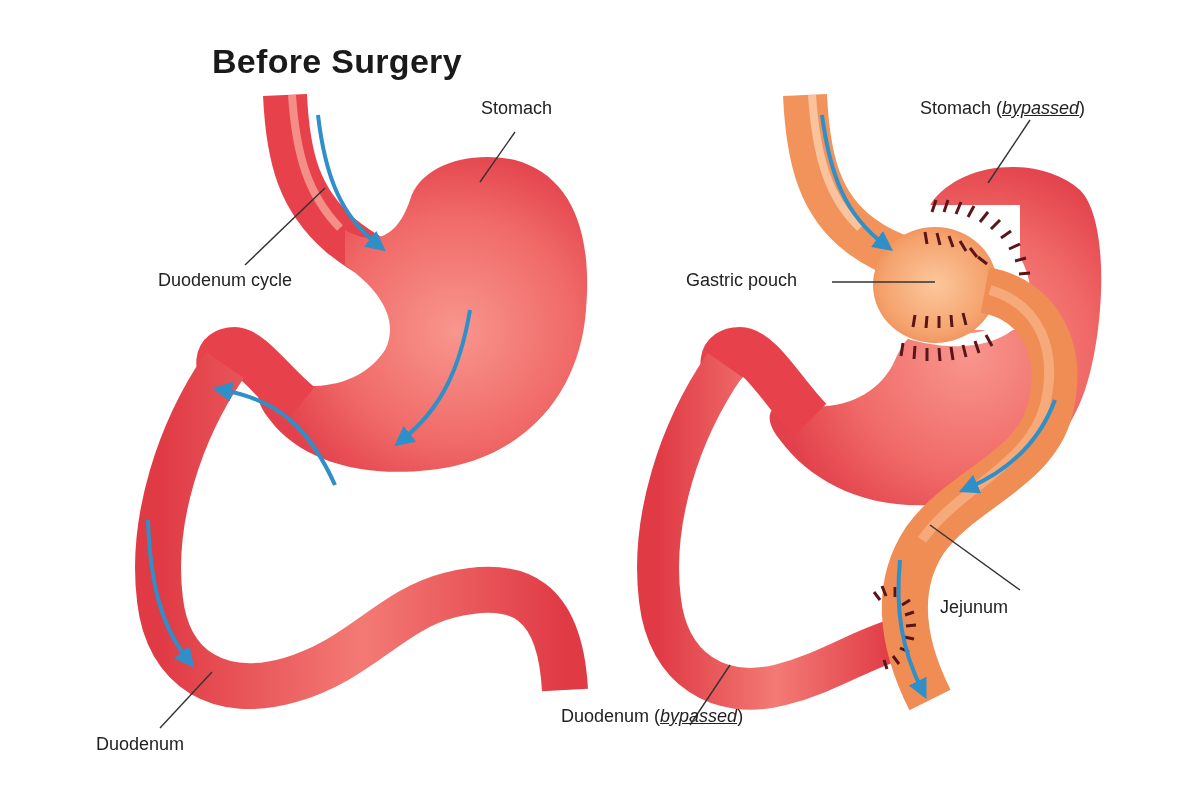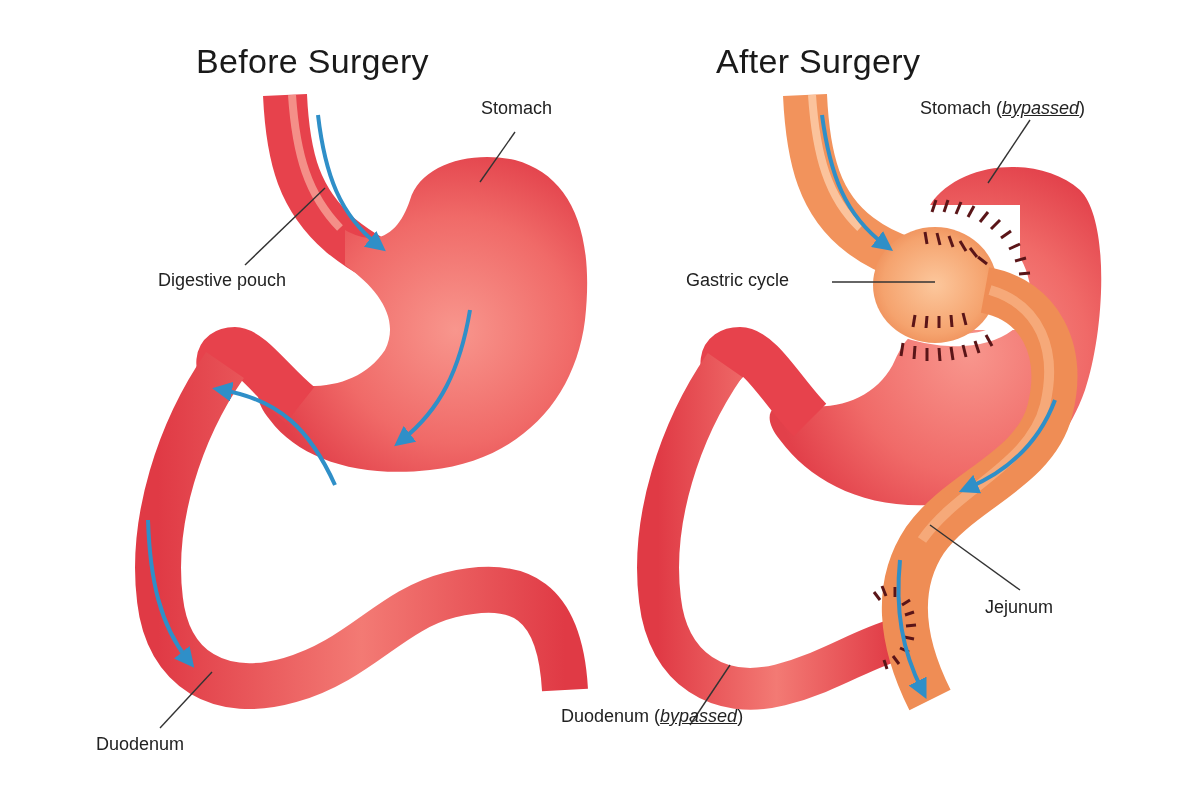--- a/index.html
+++ b/index.html
@@ -5,21 +5,21 @@
   html, body { margin: 0; padding: 0; }
   body {
     width: 1200px; height: 800px; overflow: hidden;
     background: #ffffff;
     font-family: "Liberation Sans", "DejaVu Sans", sans-serif;
     position: relative;
   }
   #stage { position: absolute; left: 0; top: 0; width: 1200px; height: 800px; }
   .panel-title {
     position: absolute; font-size: 34px; color: #1a1a1a;
-    letter-spacing: 0.3px; font-weight: normal;
+    letter-spacing: 0.3px; font-weight: bold; margin-left: 16px;
   }
   .label {
     position: absolute; font-size: 18px; color: #222; white-space: nowrap;
   }
   .label i { font-style: italic; text-decoration: underline; }
 </style>
 </head>
 <body>
 
 <div id="stage">
@@ -164,37 +164,36 @@
       <path d="M 900 560 C 895 610, 902 650, 922 690" fill="none" stroke="#2f8fc8" stroke-width="4" marker-end="url(#arrowBlue)"></path>
 
       <line x1="1030" y1="120" x2="988" y2="183" stroke="#333" stroke-width="1.4"></line>
       <line x1="832" y1="282" x2="935" y2="282" stroke="#333" stroke-width="1.4"></line>
       <line x1="930" y1="525" x2="1020" y2="590" stroke="#333" stroke-width="1.4"></line>
       <line x1="730" y1="665" x2="690" y2="725" stroke="#333" stroke-width="1.4"></line>
     </g>
   </svg>
 
   <div class="panel-title" style="left:196px;top:42px">Before Surgery</div>
-  <div class="panel-title" style="left:716px;top:42px">After Surgery</div>
 
   <div class="label" style="left:481px;top:98px">
     <span>Stomach</span>
   </div>
   <div class="label" style="left:158px;top:270px">
-    <span>Digestive pouch</span>
+    <span>Duodenum cycle</span>
   </div>
   <div class="label" style="left:96px;top:734px">
     <span>Duodenum</span>
   </div>
 
   <div class="label" style="left:920px;top:98px">
     <span>Stomach</span> (<i>bypassed</i>)
   </div>
   <div class="label" style="left:686px;top:270px">
-    <span>Gastric cycle</span>
+    <span>Gastric pouch</span>
   </div>
-  <div class="label" style="left:985px;top:597px">
+  <div class="label" style="left:940px;top:597px">
     <span>Jejunum</span>
   </div>
   <div class="label" style="left:561px;top:706px">
     <span>Duodenum</span> (<i>bypassed</i>)
   </div>
 </div>
 
 </body></html>

